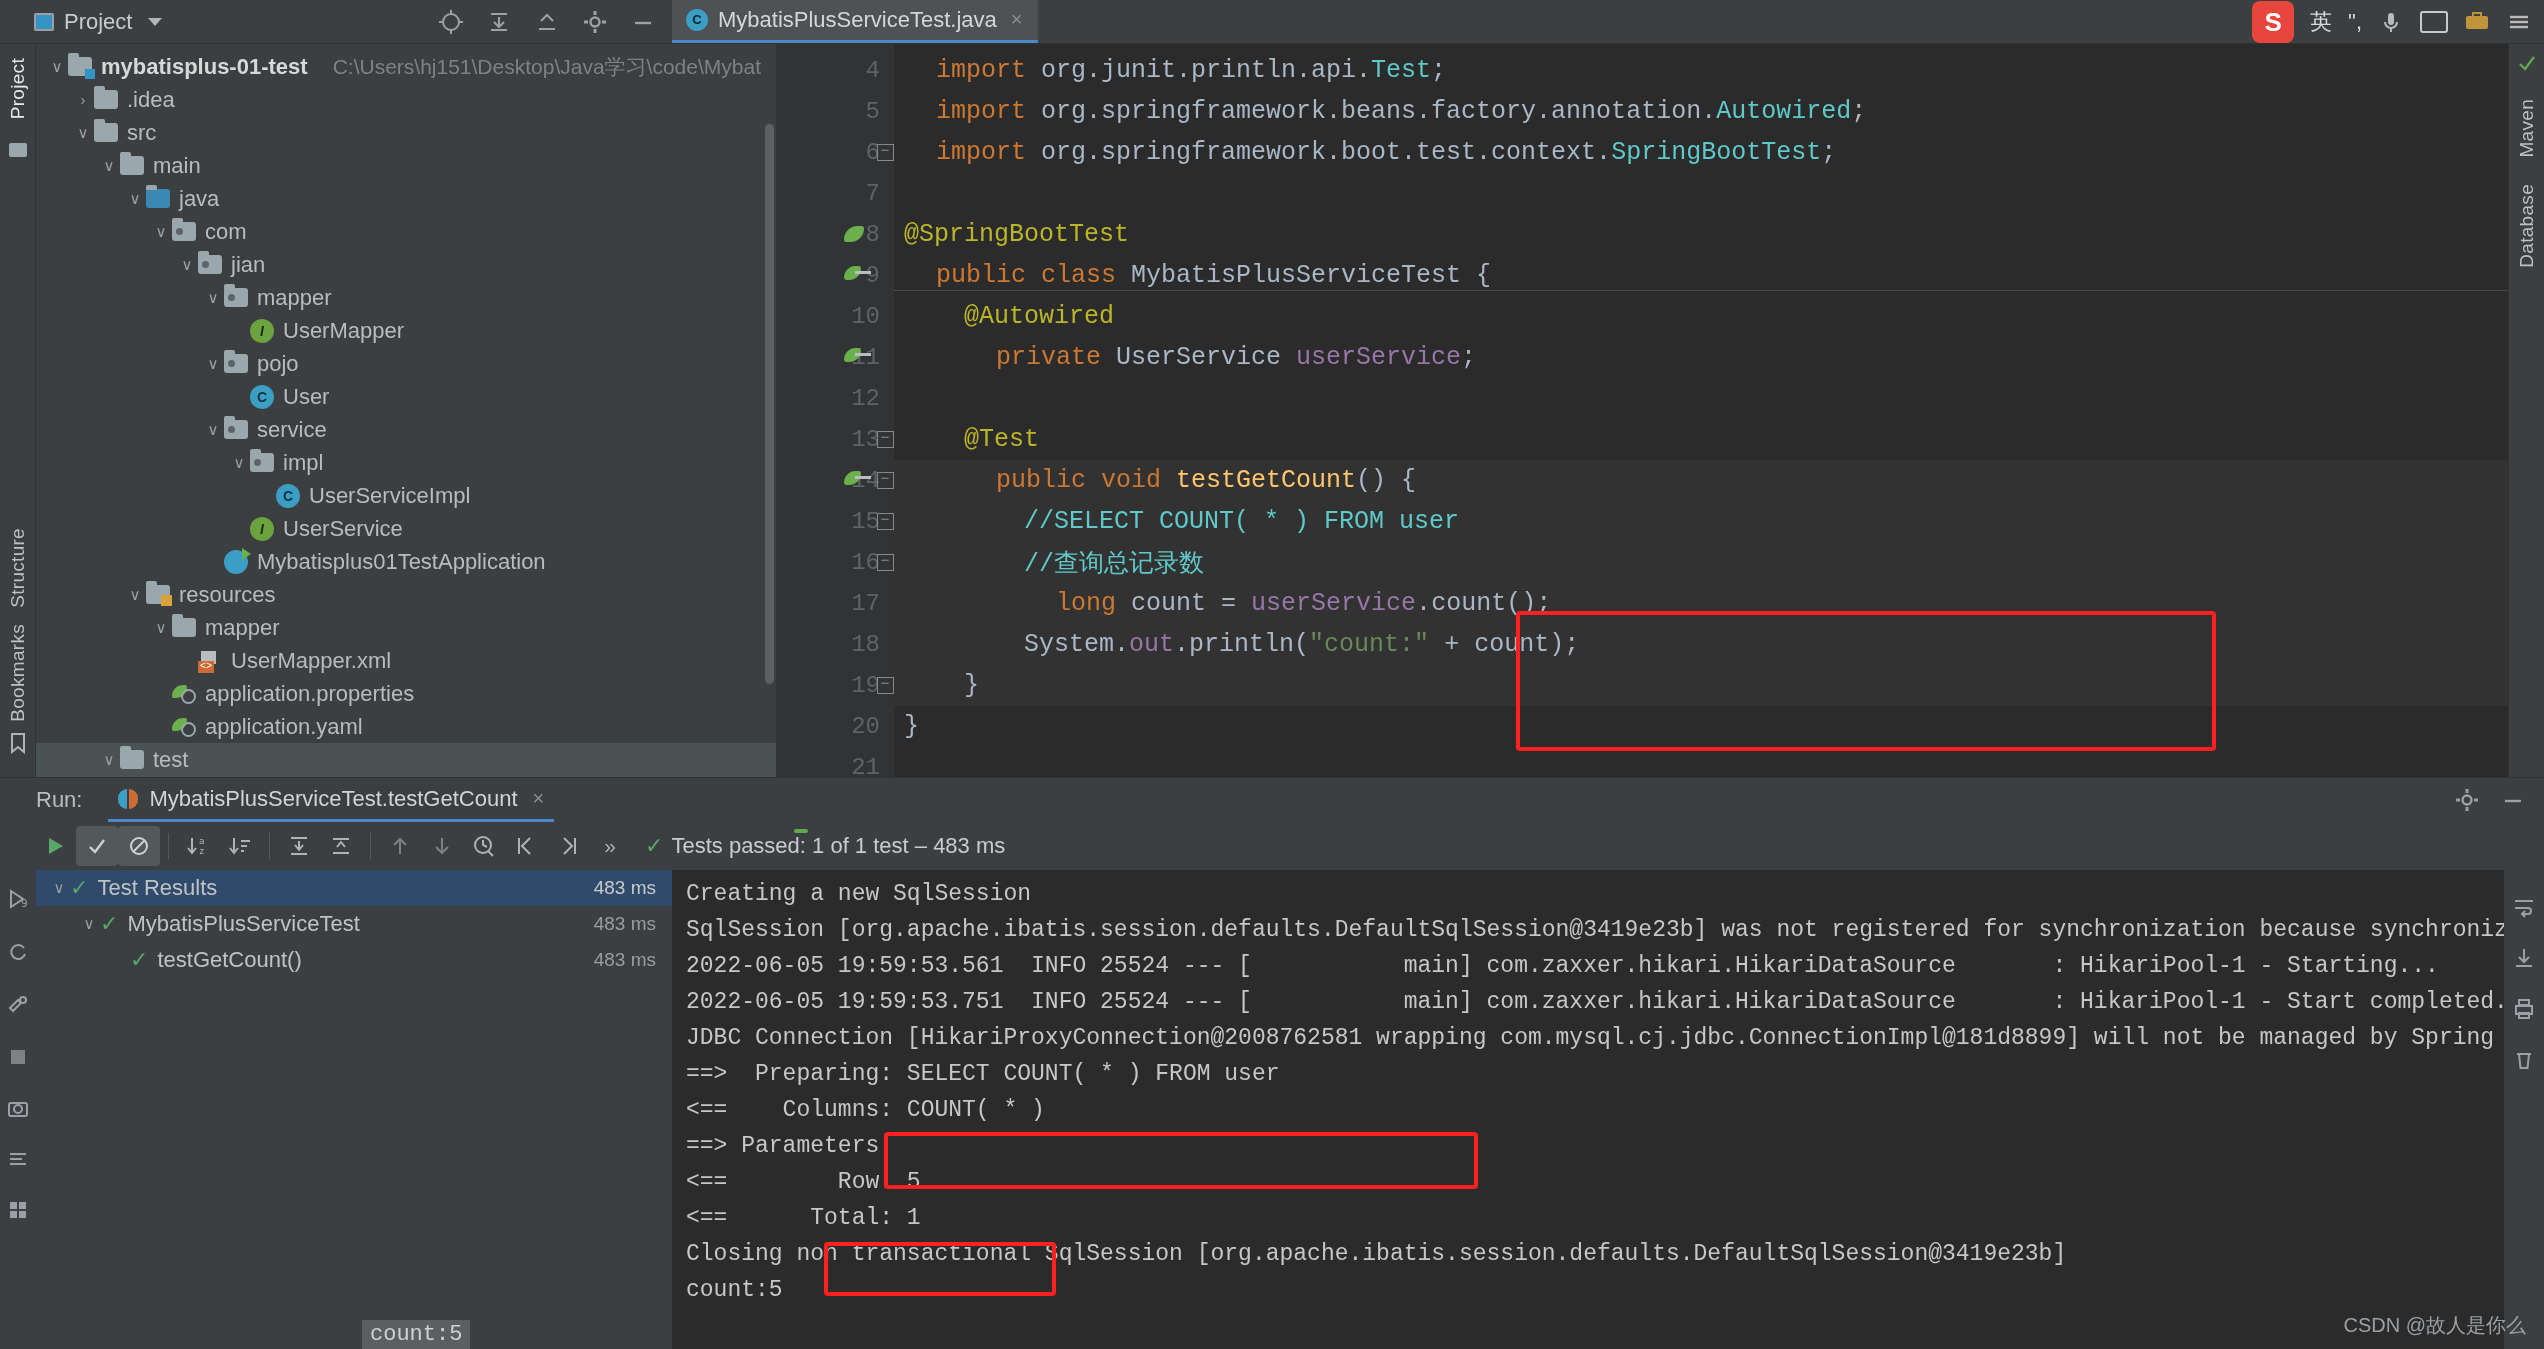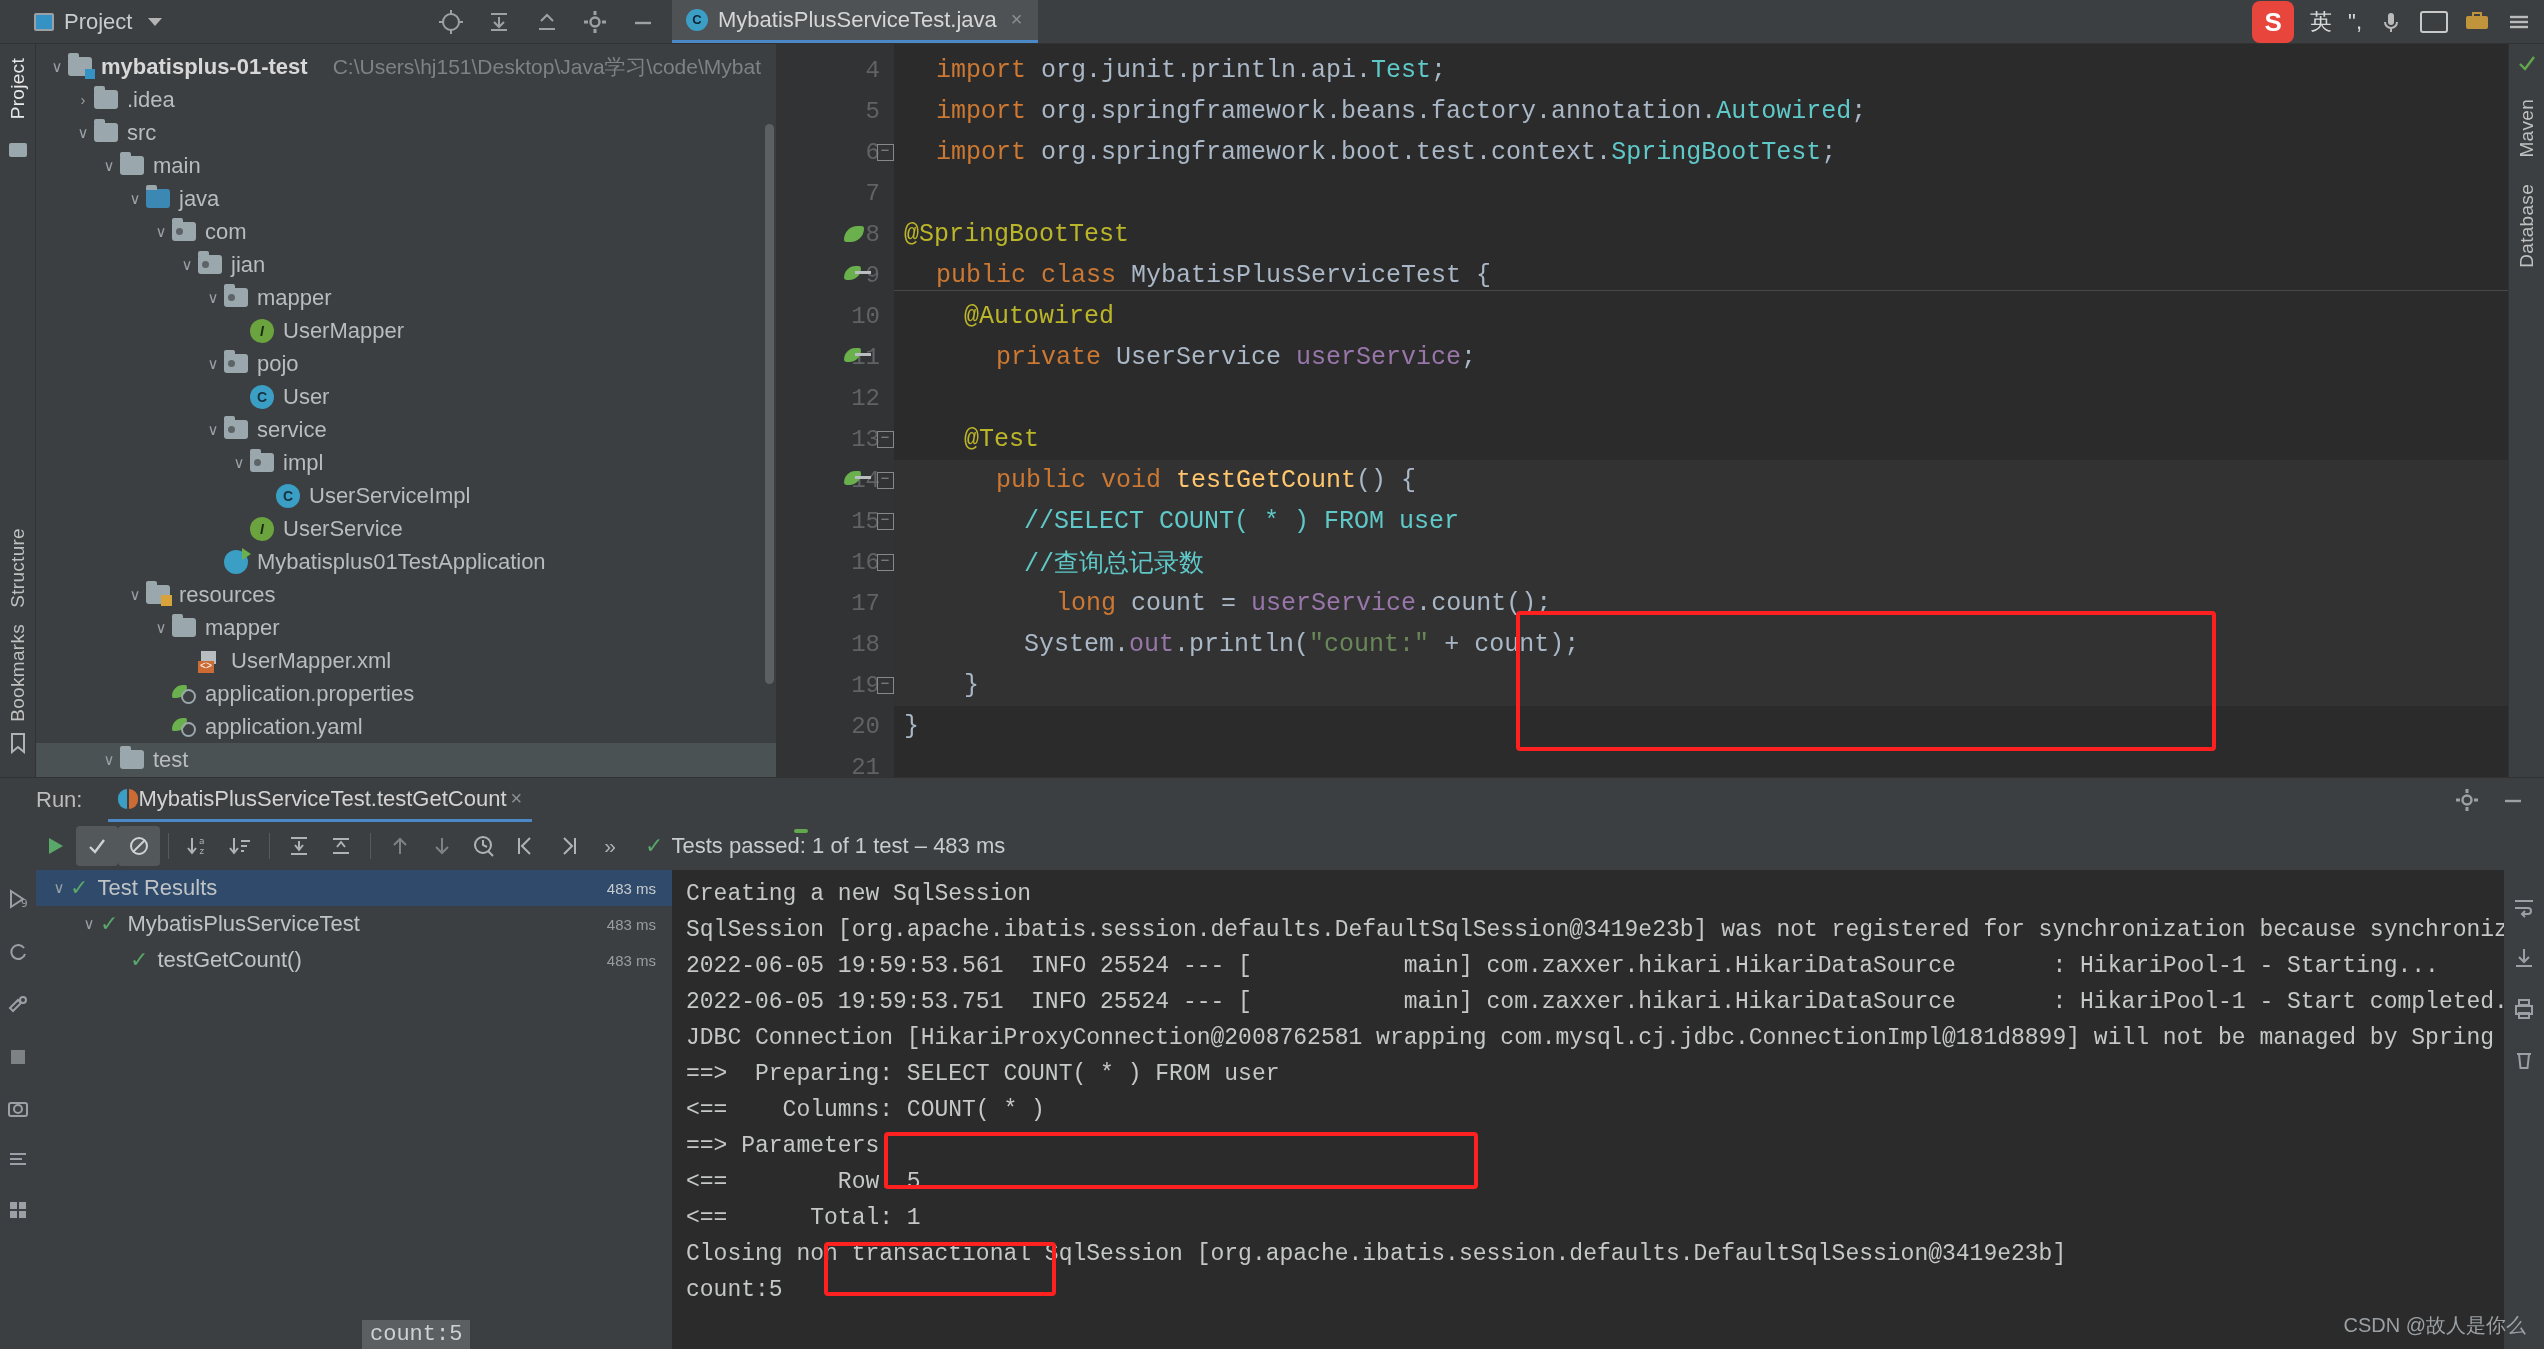--- a/index.html
+++ b/index.html
@@ -98,40 +98,40 @@
   .rightgut { width:38px; background:#313335; flex:none; position:relative; border-left:1px solid #3c3f41;}
   .rg-mark { position:absolute; right:6px; width:14px; height:4px; border-radius:2px;}
 
   .rightbar { width:36px; background:#3c3f41; display:flex; flex-direction:column; align-items:center;
               padding-top:8px; gap:14px; border-left:1px solid #323232; flex:none;}
 
   
   .runpanel { height:572px; background:#3c3f41; display:flex; flex-direction:column; flex:none; border-top:1px solid #323232;}
   .runhdr { height:44px; display:flex; align-items:center; padding-left:36px; gap:0; position:relative; background:#3c3f41;}
   .runlabel{ color:#bcbcbc; font-size:22px; margin-right:26px;}
-  .runtab { display:flex; align-items:center; height:44px; padding:0 10px;
+  .runtab { display:flex; align-items:center; gap:11px; height:44px; padding:0 10px;
             border-bottom:3px solid #4a88c7; font-size:22px; color:#d3d3d3;}
   .runtab-ico{width:20px;height:20px;position:relative;}
   .runtab-ico:before{content:"";position:absolute;left:0;top:0;width:9px;height:20px;background:#3b9ec4;border-radius:9px 0 0 9px;}
   .runtab-ico:after{content:"";position:absolute;right:0;top:0;width:9px;height:20px;background:#cc6b33;border-radius:0 9px 9px 0;}
   .runhdr-right{ margin-left:auto; display:flex; align-items:center; gap:20px; padding-right:18px;}
 
   .runtoolbar { height:48px; display:flex; align-items:center; padding-left:34px; gap:0; background:#3c3f41;}
   .tbtn { width:42px; height:40px; display:flex; align-items:center; justify-content:center; color:#b0b3b5; font-size:21px; position:relative;}
   .tbtn.on { background:#53585b; border-radius:4px;}
   .tdiv { width:1px; height:26px; background:#555a5d; margin:0 8px;}
   .passed { margin-left:14px; font-size:22px; color:#c9ccce; display:flex; align-items:center; gap:8px;}
   .chk { color:#59a869; font-size:22px;}
 
   .runbody { flex:1; display:flex; min-height:0; }
   .runleftrail{ width:36px; background:#3c3f41; display:flex; flex-direction:column; align-items:center; gap:26px; padding-top:18px; flex:none;}
   .testtree { width:636px; background:#3c3f41; flex:none; position:relative; }
   .ttrow { display:flex; align-items:center; height:36px; padding-left:8px; font-size:22px; color:#c0c3c5;}
   .ttrow.sel{ background:#2f4a6b; }
-  .tt-time{ margin-left:auto; padding-right:16px; color:#9a9da0; font-size:15px;}
+  .tt-time{ margin-left:auto; padding-right:16px; color:#9a9da0; font-size:19px;}
   .ttrow.sel .tt-time{ color:#c8cbce;}
   .console { flex:1; background:#2b2b2b; position:relative; overflow:hidden; padding:6px 0 0 4px; min-width:0;}
   .ln { height:36px; display:flex; align-items:center; white-space:pre; font-family:"Liberation Mono", monospace;
         font-size:23px; color:#c5c8c6; padding-left:10px;}
   .runrail-r{ width:40px; background:#3c3f41; flex:none; display:flex; flex-direction:column; align-items:center; gap:24px; padding-top:26px;}
 
   .watermark{ position:absolute; right:18px; bottom:10px; color:#9aa0a4; font-size:20px; }
   .csdn-tag{ position:absolute; left:362px; bottom:0px; background:#5c5f61; color:#cfd2d4; font-size:22px;
              font-family:"Liberation Mono",monospace; padding:2px 8px;}
 </style>

